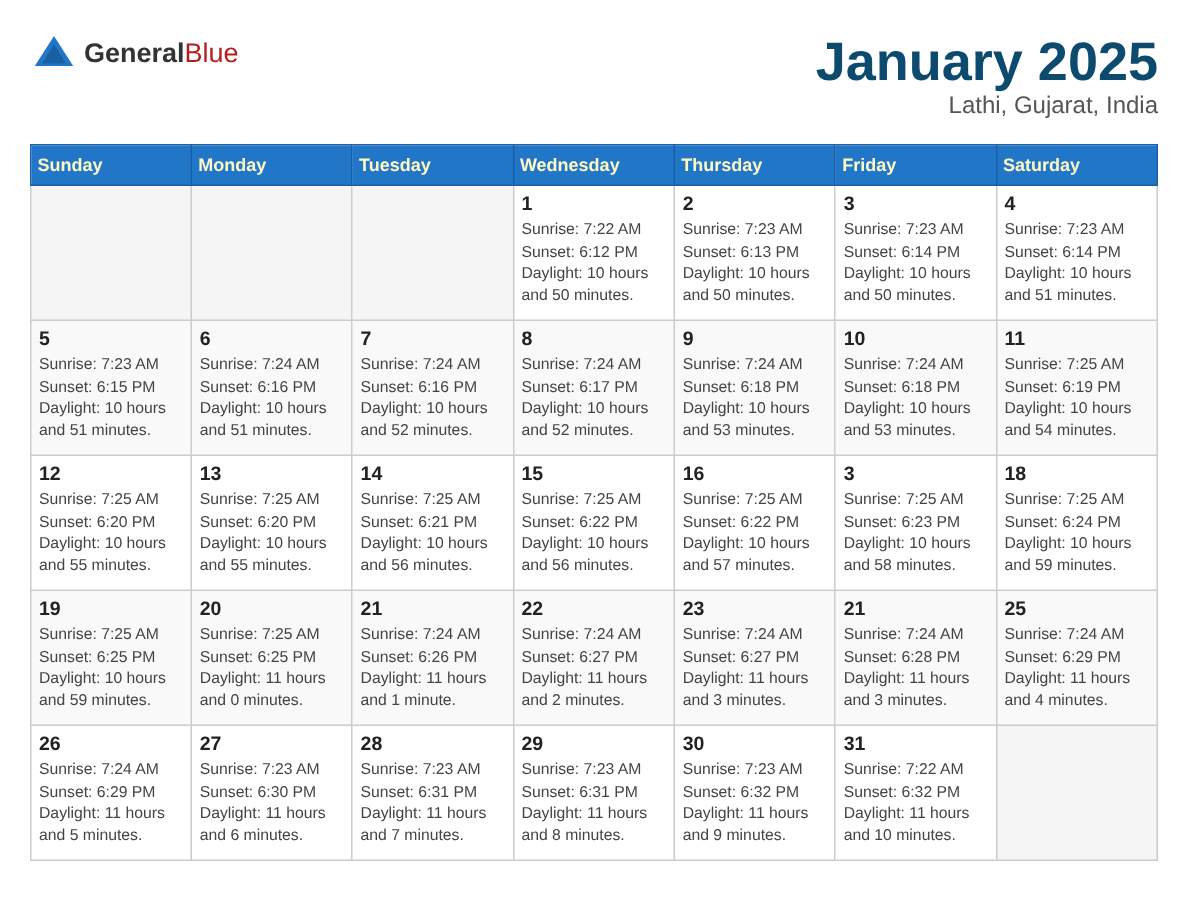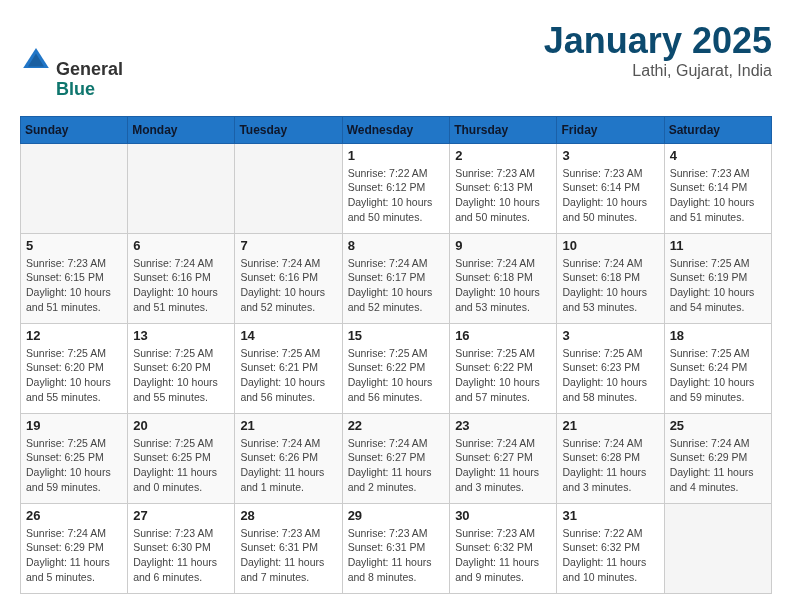--- a/index.html
+++ b/index.html
@@ -15,33 +15,32 @@
       justify-content: space-between;
       align-items: flex-start;
       margin-bottom: 16px;
     }
     .logo {
       display: flex;
       align-items: center;
     }
     .logo-text {
       display: flex;
-      flex-direction: column;
+      flex-direction: row;
       line-height: 1.1;
-      margin-top: 40px;
     }
     .logo-general {
       font-size: 18px;
       font-weight: bold;
       color: #333;
     }
     .logo-blue {
       font-size: 18px;
-      font-weight: bold;
-      color: #0f766e;
+      font-weight: normal;
+      color: #b91c1c;
     }
     .logo-icon {
       width: 32px;
       height: 32px;
       margin-right: 4px;
     }
     .title-block {
       text-align: right;
     }
     .calendar-title {
@@ -53,21 +52,21 @@
       font-size: 16px;
       color: #555;
     }
     table {
       width: 100%;
       border-collapse: collapse;
       font-size: 11px;
     }
     thead tr th {
       background-color: #2176c7;
-      color: #0f172a;
+      color: #fef9c3;
       padding: 6px 4px;
       text-align: left;
       font-size: 12px;
       font-weight: bold;
       border: 1px solid #1a60a8;
     }
     tbody tr td {
       border: 1px solid #ccc;
       vertical-align: top;
       padding: 4px 5px;

